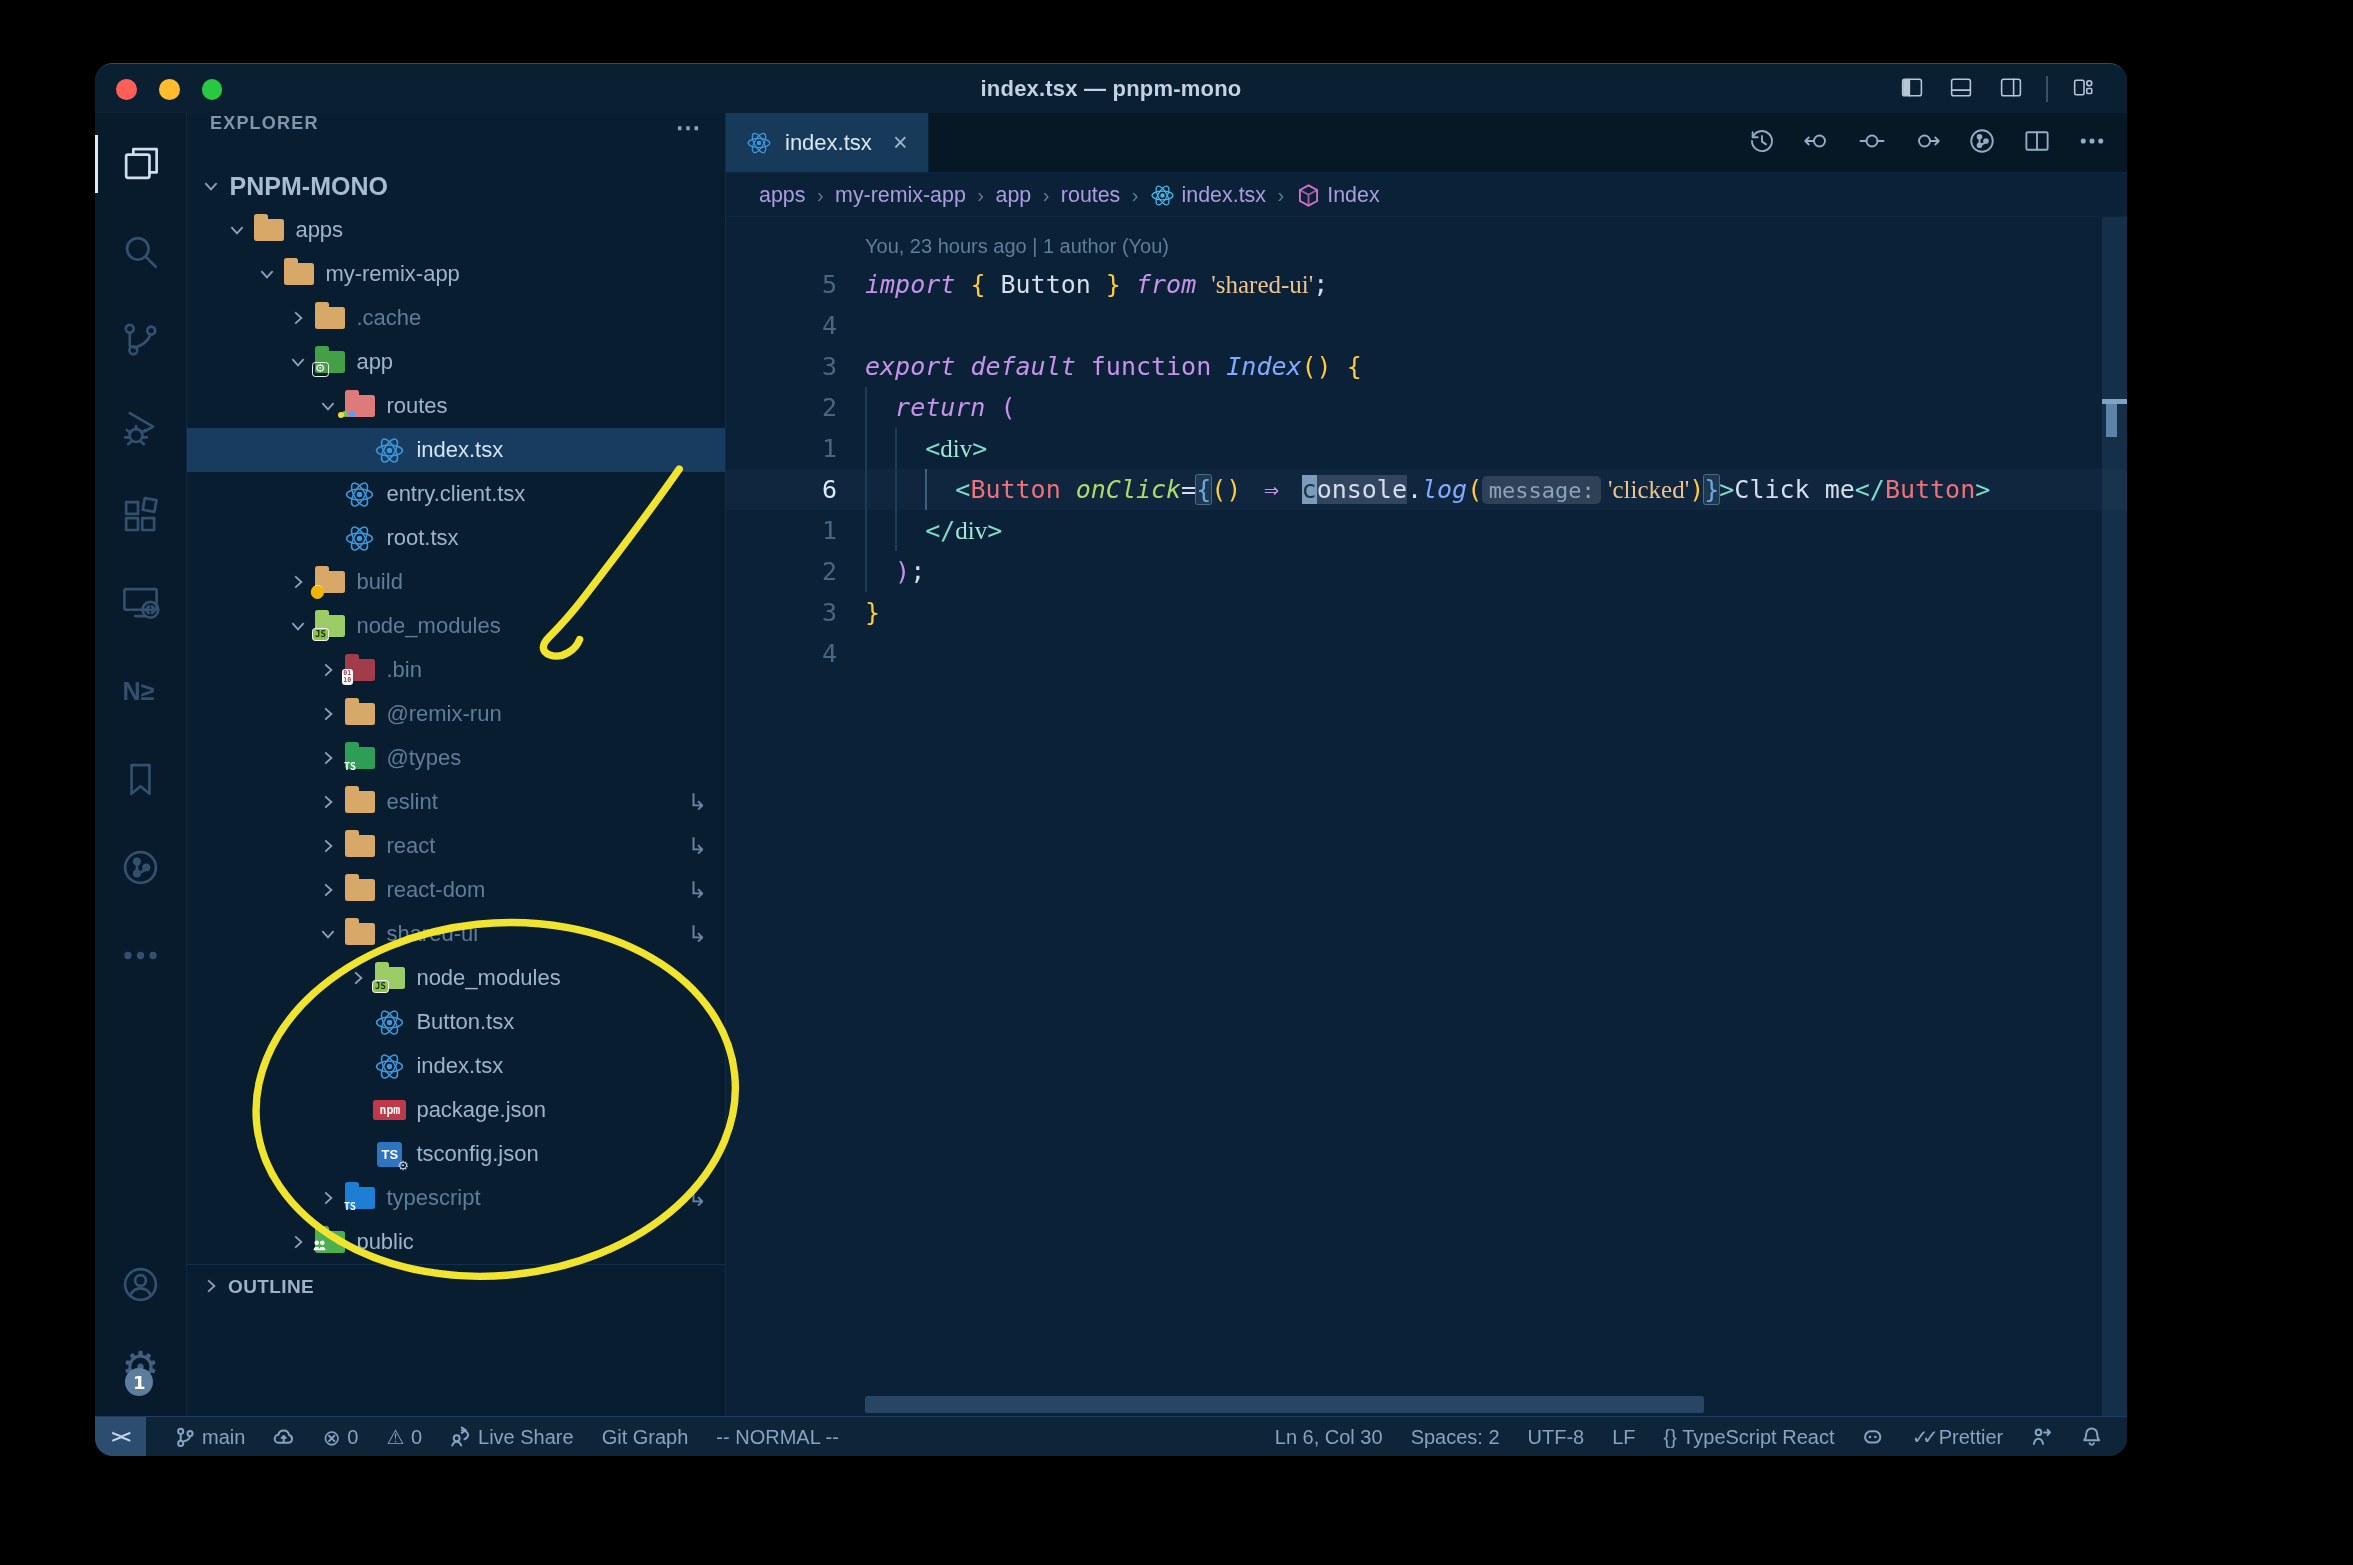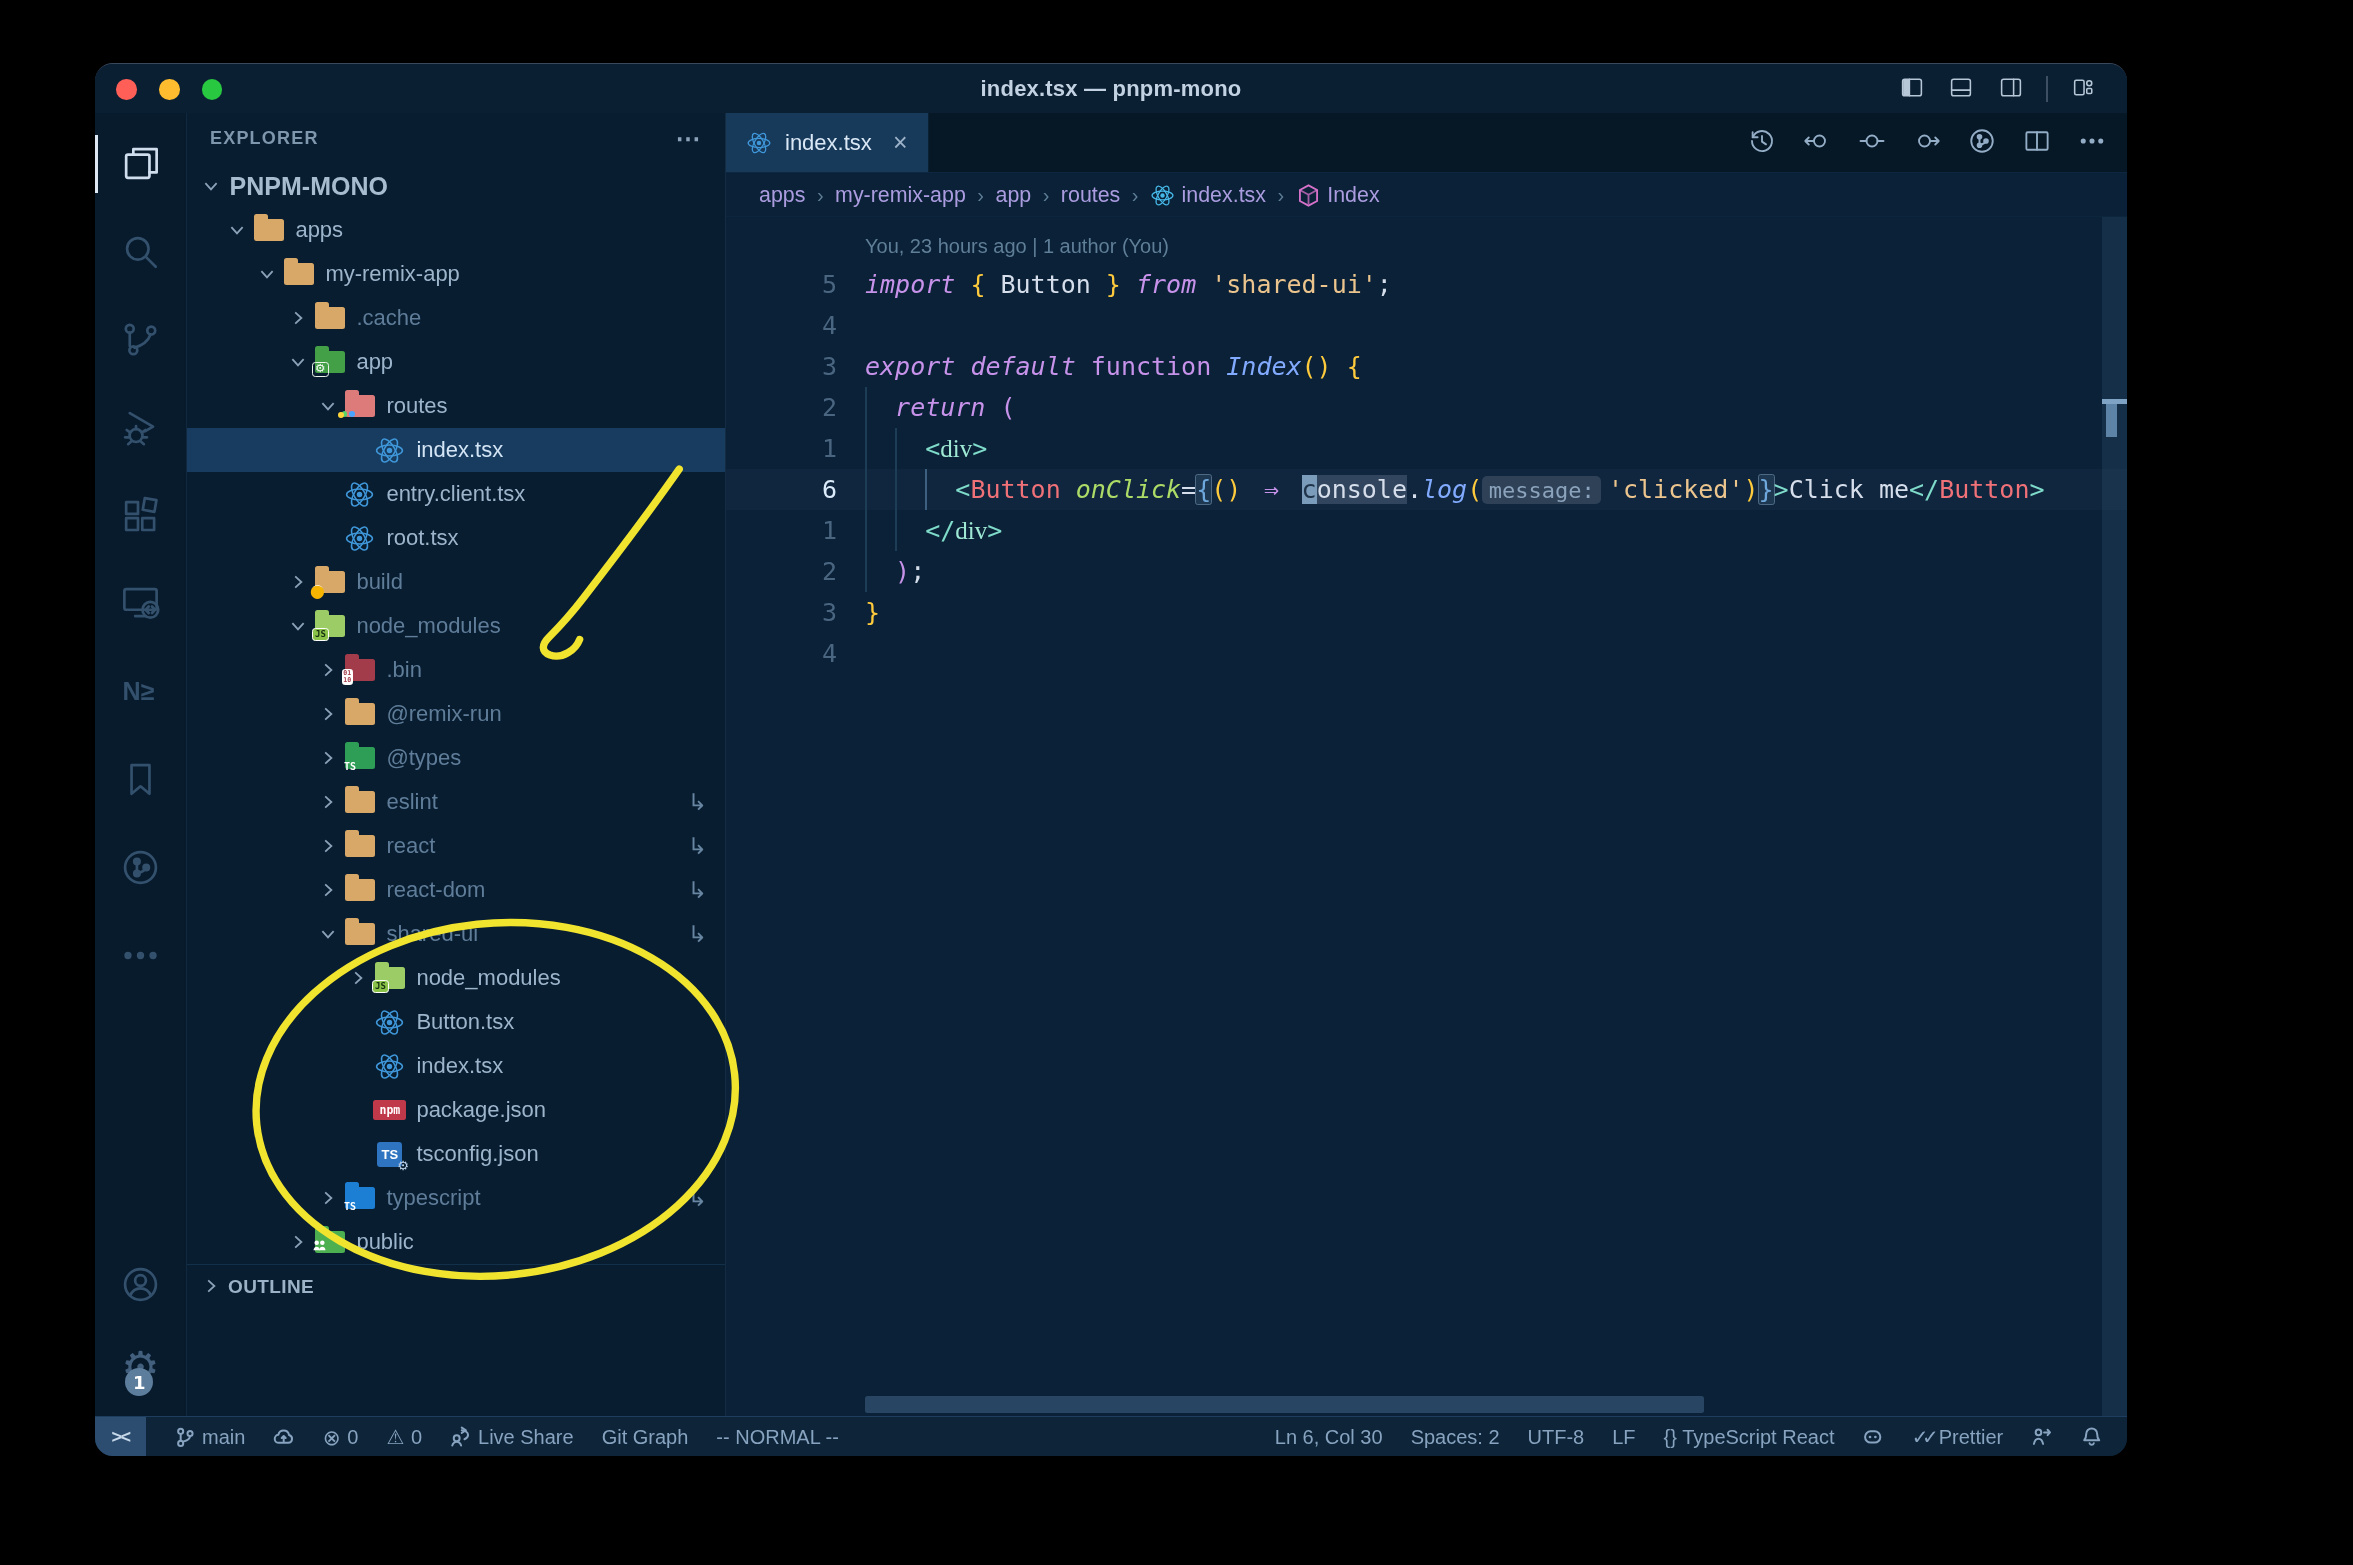--- a/index.html
+++ b/index.html
@@ -20,21 +20,21 @@
   .ab-item{width:91px;height:88px;display:flex;align-items:center;justify-content:center;color:#33506c;position:relative;cursor:pointer;}
   .ab-item svg{width:43px;height:43px;}
   .ab-item.active{color:#cfdded;}
   .ab-item.active:before{content:"";position:absolute;left:0;top:15px;bottom:15px;width:3.3px;background:#dfe9f3;}
   .ab-bottom{position:absolute;bottom:8.2px;left:0;width:91px;display:flex;flex-direction:column;align-items:center;}
   .ab-gear{font-family:"DejaVu Sans",sans-serif;font-size:43px;color:#42607e;position:relative;height:82px;display:flex;align-items:center;}
   .ab-badge{position:absolute;right:6.6px;bottom:11.5px;width:28px;height:28px;border-radius:50%;background:#5d7d9c;color:#fff;
     font-size:18px;font-weight:700;display:flex;align-items:center;justify-content:center;}
   
   .sidebar{width:538px;background:#081d30;border-right:0.8px solid #132c44;display:flex;flex-direction:column;overflow:hidden;}
-  .sb-head{height:51px;display:flex;align-items:center;padding:0 23px;color:#7f97ac;font-size:18px;letter-spacing:1.2px;font-weight:600;}
+  .sb-head{height:51px;display:flex;align-items:flex-start;padding:0 23px;color:#7f97ac;font-size:18px;letter-spacing:1.2px;font-weight:600;}
   .sb-more{margin-left:auto;color:#8ba2b8;font-size:25px;letter-spacing:1.6px;cursor:pointer;}
   .sb-project{height:44px;display:flex;align-items:center;color:#a7bccf;font-weight:700;font-size:25px;padding-left:13px;gap:8.2px;}
   .chev{width:21.4px;height:21.4px;color:#8ba2b8;flex:0 0 auto;display:inline-flex;align-items:center;justify-content:center;}
   .chev svg{width:18px;height:18px;}
   .row{height:44px;display:flex;align-items:center;font-size:22px;color:#9db5cb;cursor:pointer;position:relative;}
   .row.dim{color:#5f7d99;}
   .row.sel{background:#173c60;color:#d3e4f4;}
   .row .lbl{margin-left:10px;white-space:nowrap;}
   .row .sym{margin-left:auto;margin-right:18px;color:#6885a1;font-size:23px;}
   .ico{width:33px;height:30px;flex:0 0 auto;display:inline-flex;align-items:center;justify-content:center;position:relative;margin-left:5px;}
@@ -66,21 +66,21 @@
   .cl{height:41px;line-height:41px;display:flex;font-size:25px;}
   .cl .gut{width:111px;text-align:right;color:#4a6580;flex:0 0 auto;padding-right:0;}
   .cl.cur .gut{color:#dcebfa;}
   .cl.cur{background:rgba(170,205,255,.035);}
   .cl .body{position:relative;white-space:pre;margin-left:28px;color:#d6deeb;}
   .g{position:absolute;top:0;bottom:0;width:1.6px;background:#1c3click;background:#1d3c55;}
   .g.a{background:#3d5f80;}
   .kw{color:#c792ea;font-style:italic;}
   .kwn{color:#c792ea;}
   .fn{color:#82aaff;font-style:italic;}
-  .str{color:#ecc48d;}
+  .str{color:#ecc48d;font-family:Liberation Serif, serif;}
   .pun{color:#7fdbca;}
   .tag{color:#f07178;}
   .tagc{color:#9ee8d4;font-family:Liberation Serif, serif;}
   .attr{color:#addb67;font-style:italic;}
   .gold{color:#ffcb3d;}
   .op{color:#d6deeb;}
   .txt{color:#d6deeb;}
   .arrow{color:#c792ea;display:inline-block;width:2ch;text-align:center;}
   .jsxb{color:#6fa8dc;outline:1.6px solid rgba(130,160,190,.55);outline-offset:-0.8px;background:rgba(90,125,155,.22);border-radius:1.6px;}
   .hl{background:#31465e;}

